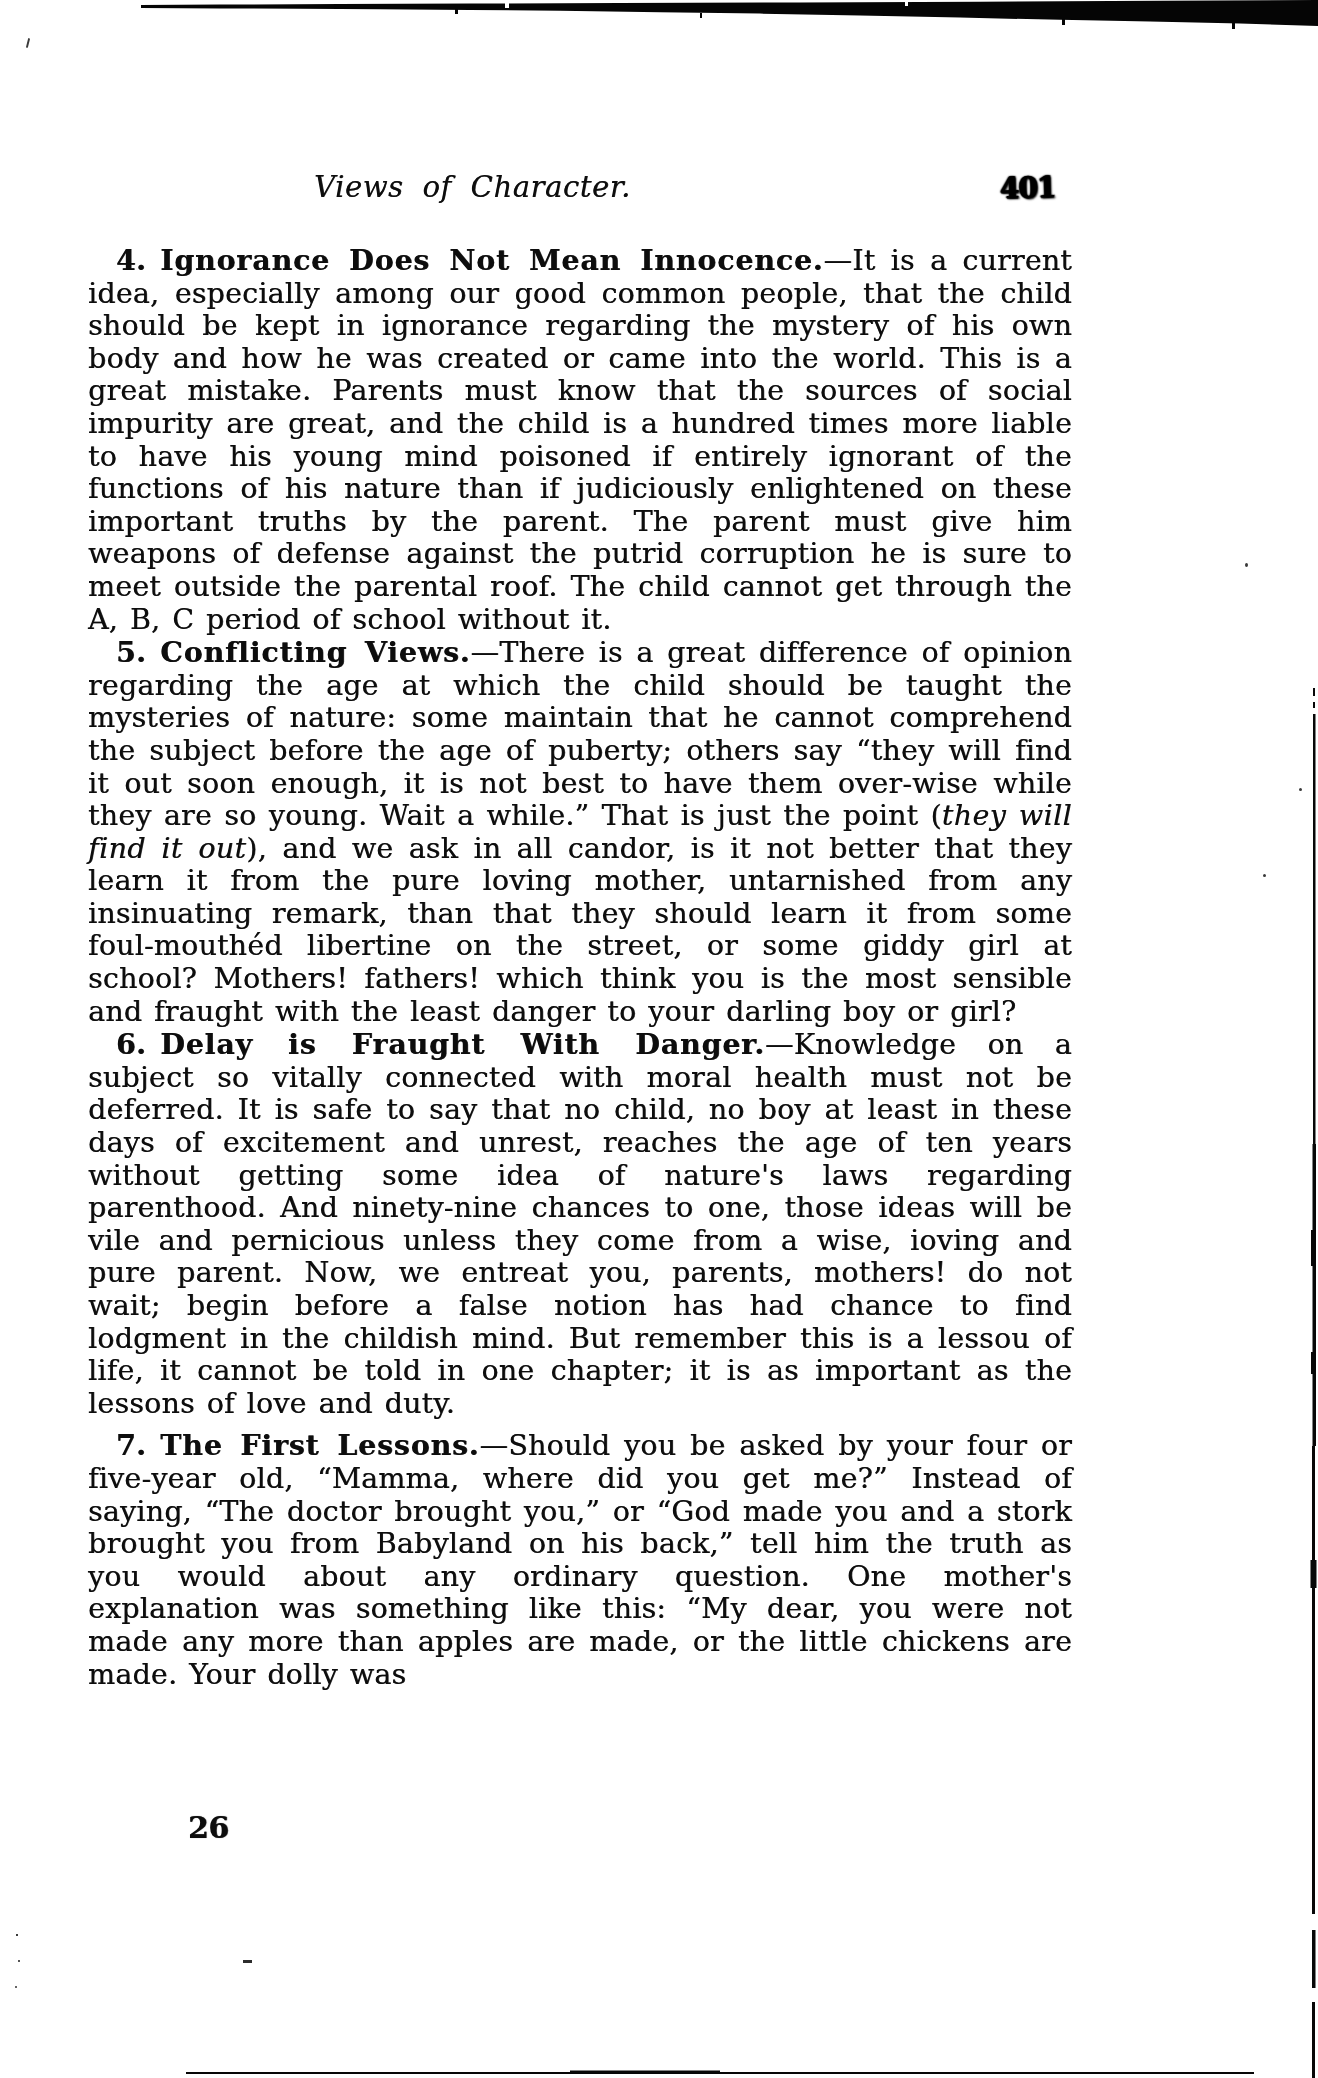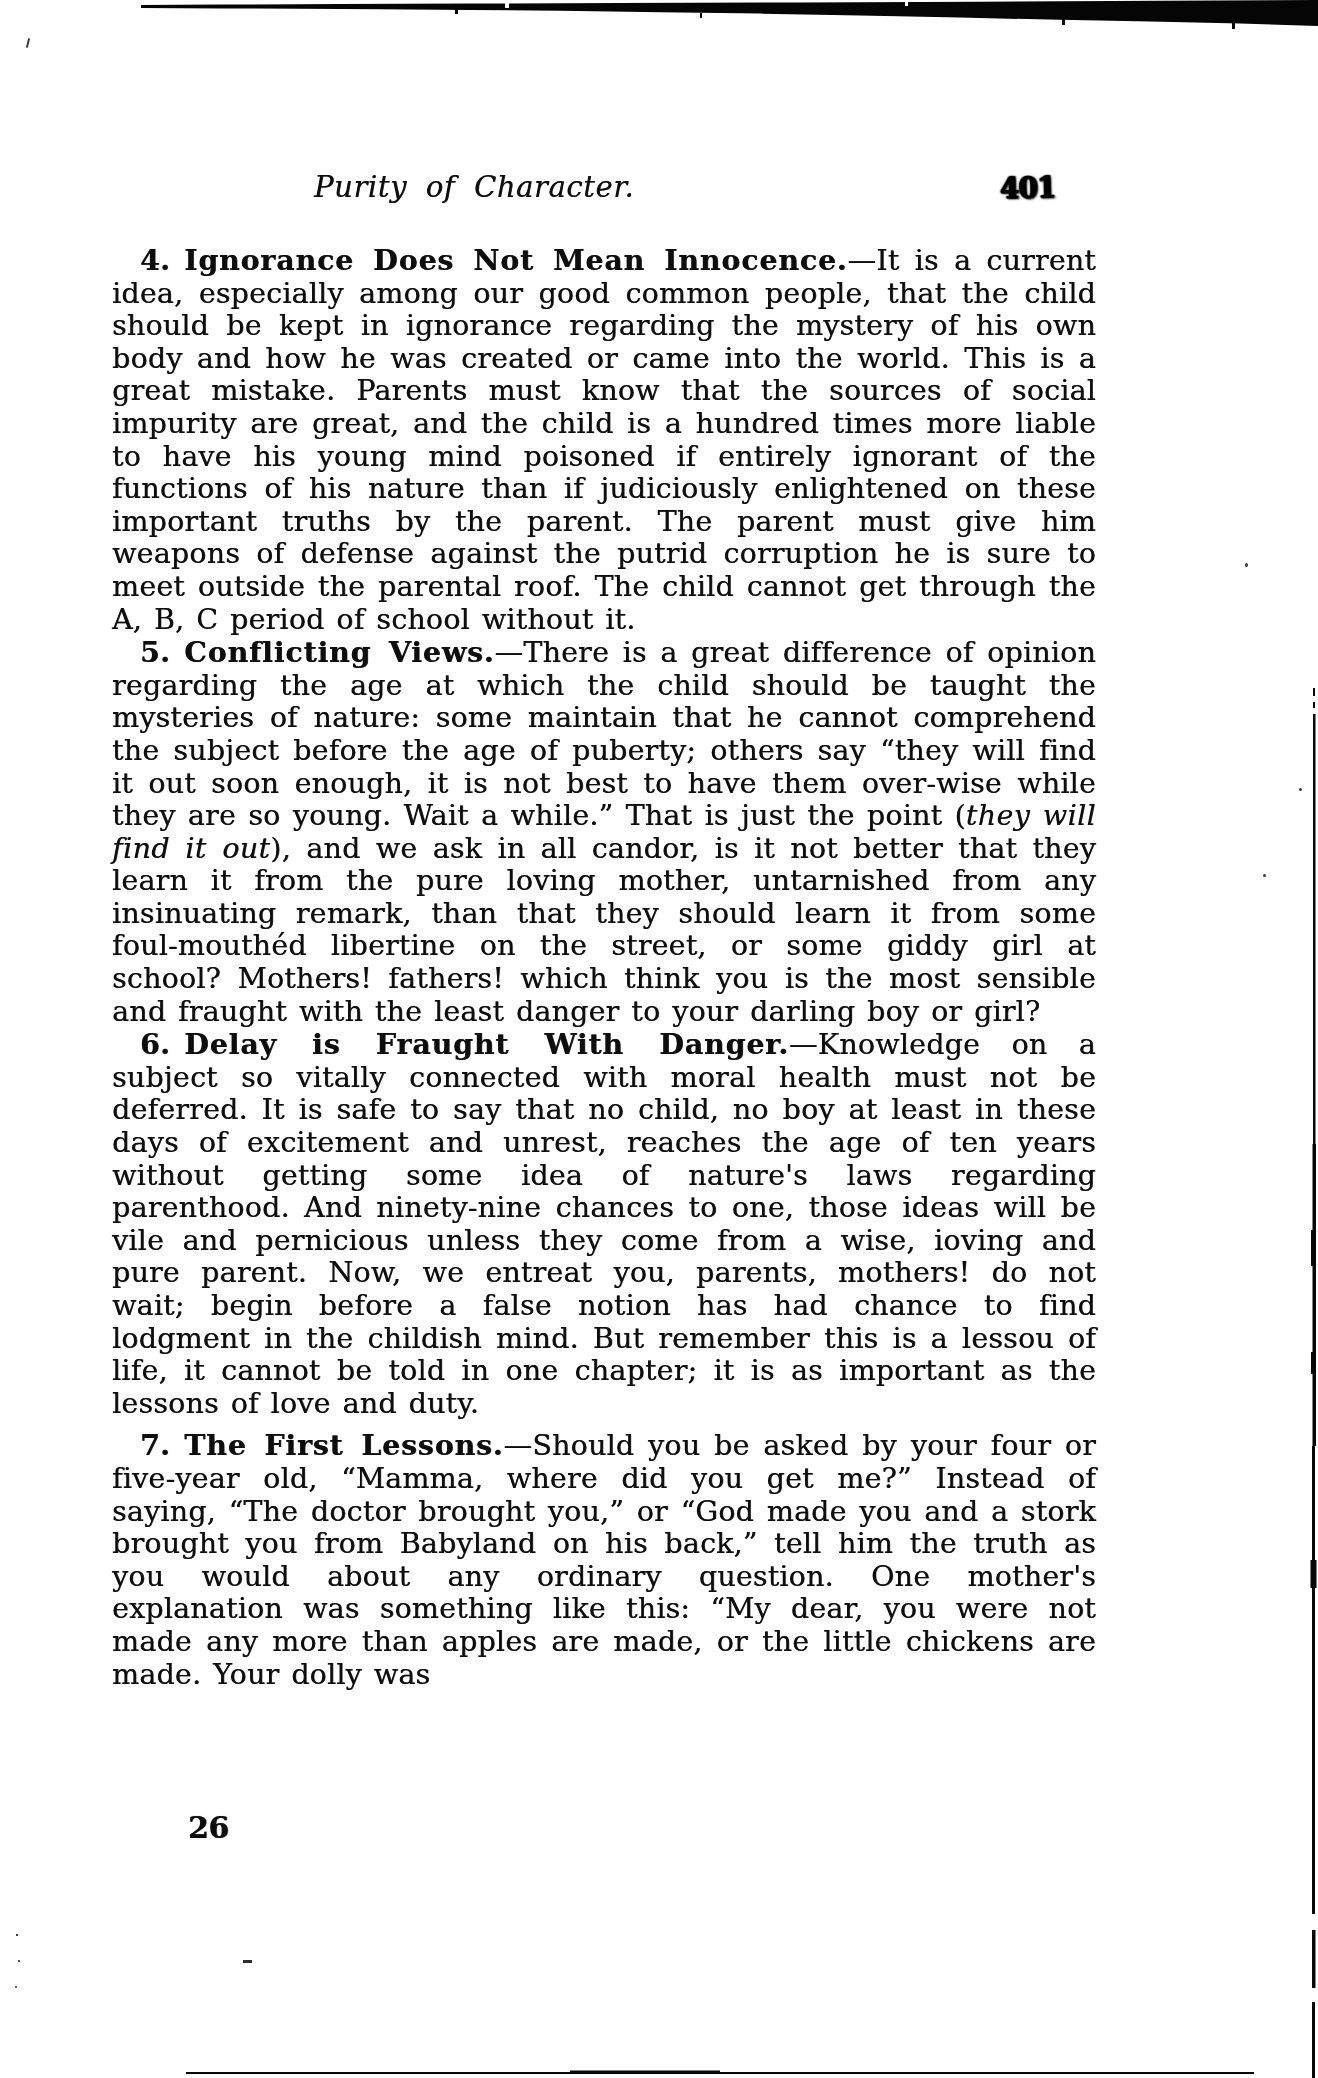--- a/index.html
+++ b/index.html
@@ -29,21 +29,20 @@
     transform:rotate(-1.5deg) scaleY(1.04);
   }
 
   
   .text-block{
     position:absolute;top:244px;left:88px;width:984px;
     font-size:28.5px;line-height:32.6px;
     text-align:justify;
     letter-spacing:0.2px;word-spacing:2.6px;
     text-shadow:0.45px 0.3px 0.45px rgba(0,0,0,0.68);
-    margin-left:24px;
   }
   .para{margin:0;text-indent:28px;}
   .para.gap-before{margin-top:9px;}
   .pnum{font-weight:bold;margin-right:14px;}
   .phead{font-weight:bold;letter-spacing:0.8px;word-spacing:5px;}
   .pitalic{font-style:italic;letter-spacing:0.4px;}
 
   .sig{
     position:absolute;top:1810px;left:188px;
     font-size:30px;font-weight:bold;letter-spacing:-0.5px;
@@ -88,21 +87,21 @@
       <rect x="1310.5" y="1560" width="6" height="28"></rect>
       <rect x="1311" y="1352" width="5" height="22"></rect>
       <rect x="1312" y="1796" width="3" height="118"></rect>
       <rect x="1312" y="1930" width="3.5" height="58"></rect>
       <rect x="1312" y="2002" width="3" height="76"></rect>
       <rect x="186" y="2072" width="1068" height="2"></rect>
       <rect x="570" y="2070.5" width="150" height="3.5"></rect>
     </g>
   </svg>
 
-  <div class="running-title">Purity of Character.</div>
+  <div class="running-title">Views of Character.</div>
   <div class="page-number">401</div>
 
   <section class="text-block">
 
     <p class="para"><span class="pnum">4.</span><span class="phead">Ignorance Does Not Mean Innocence.</span><span>—It is a current idea, especially among our good common people, that the child should be kept in ignorance regarding the mystery of his own body and how he was created or came into the world.  This is a great mistake.  Parents must know that the sources of social impurity are great, and the child is a hundred times more liable to have his young mind poisoned if entirely ignorant of the functions of his nature than if judiciously enlightened on these important truths by the parent.  The parent must give him weapons of defense against the putrid corruption he is sure to meet outside the parental roof.  The child cannot get through the A, B, C period of school without it.</span></p>
 
     <p class="para"><span class="pnum">5.</span><span class="phead">Conflicting Views.</span><span>—There is a great difference of opinion regarding the age at which the child should be taught the mysteries of nature: some maintain that he cannot comprehend the subject before the age of puberty; others say “they will find it out soon enough, it is not best to have them over-wise while they are so young.  Wait a while.”  That is just the point (</span><span class="pitalic">they will find it out</span><span>), and we ask in all candor, is it not better that they learn it from the pure loving mother, untarnished from any insinuating remark, than that they should learn it from some foul-mouthéd libertine on the street, or some giddy girl at school?  Mothers! fathers! which think you is the most sensible and fraught with the least danger to your darling boy or girl?</span></p>
 
     <p class="para"><span class="pnum">6.</span><span class="phead">Delay is Fraught With Danger.</span><span>—Knowledge on a subject so vitally connected with moral health must not be deferred.  It is safe to say that no child, no boy at least in these days of excitement and unrest, reaches the age of ten years without getting some idea of nature's laws regarding parenthood.  And ninety-nine chances to one, those ideas will be vile and pernicious unless they come from a wise, ioving and pure parent.  Now, we entreat you, parents, mothers! do not wait; begin before a false notion has had chance to find lodgment in the childish mind.  But remember this is a lessou of life, it cannot be told in one chapter; it is as important as the lessons of love and duty.</span></p>
 

